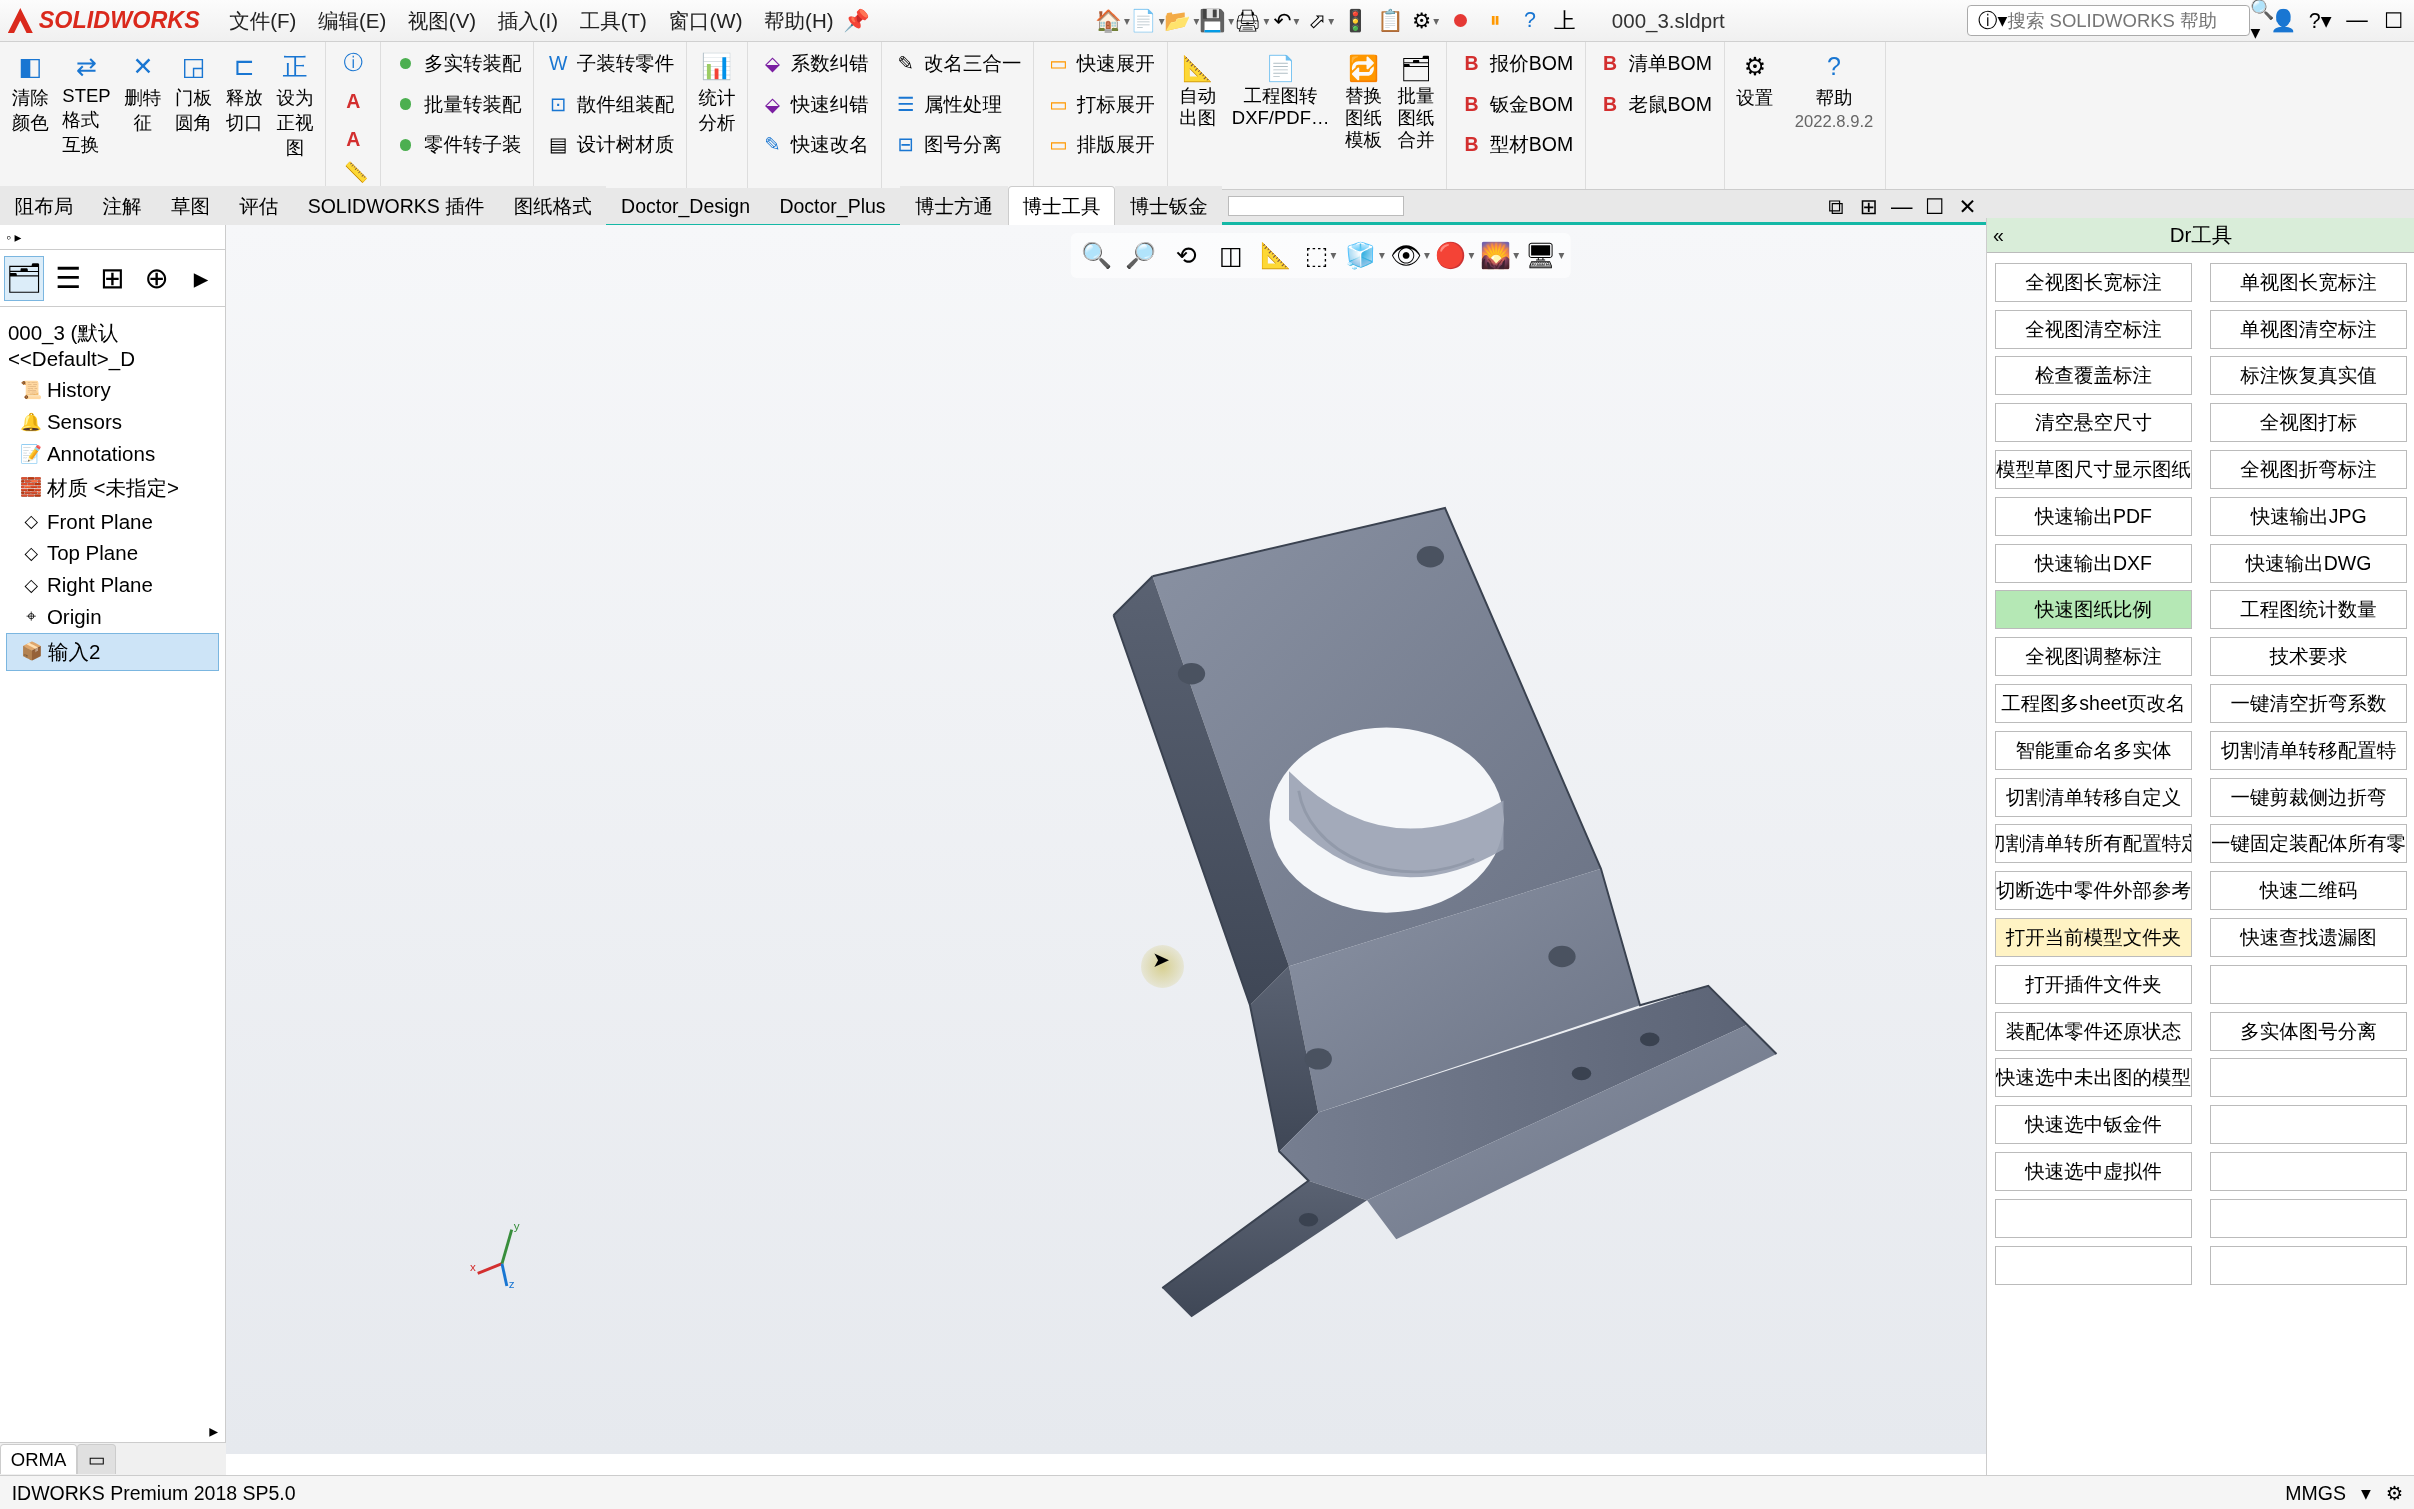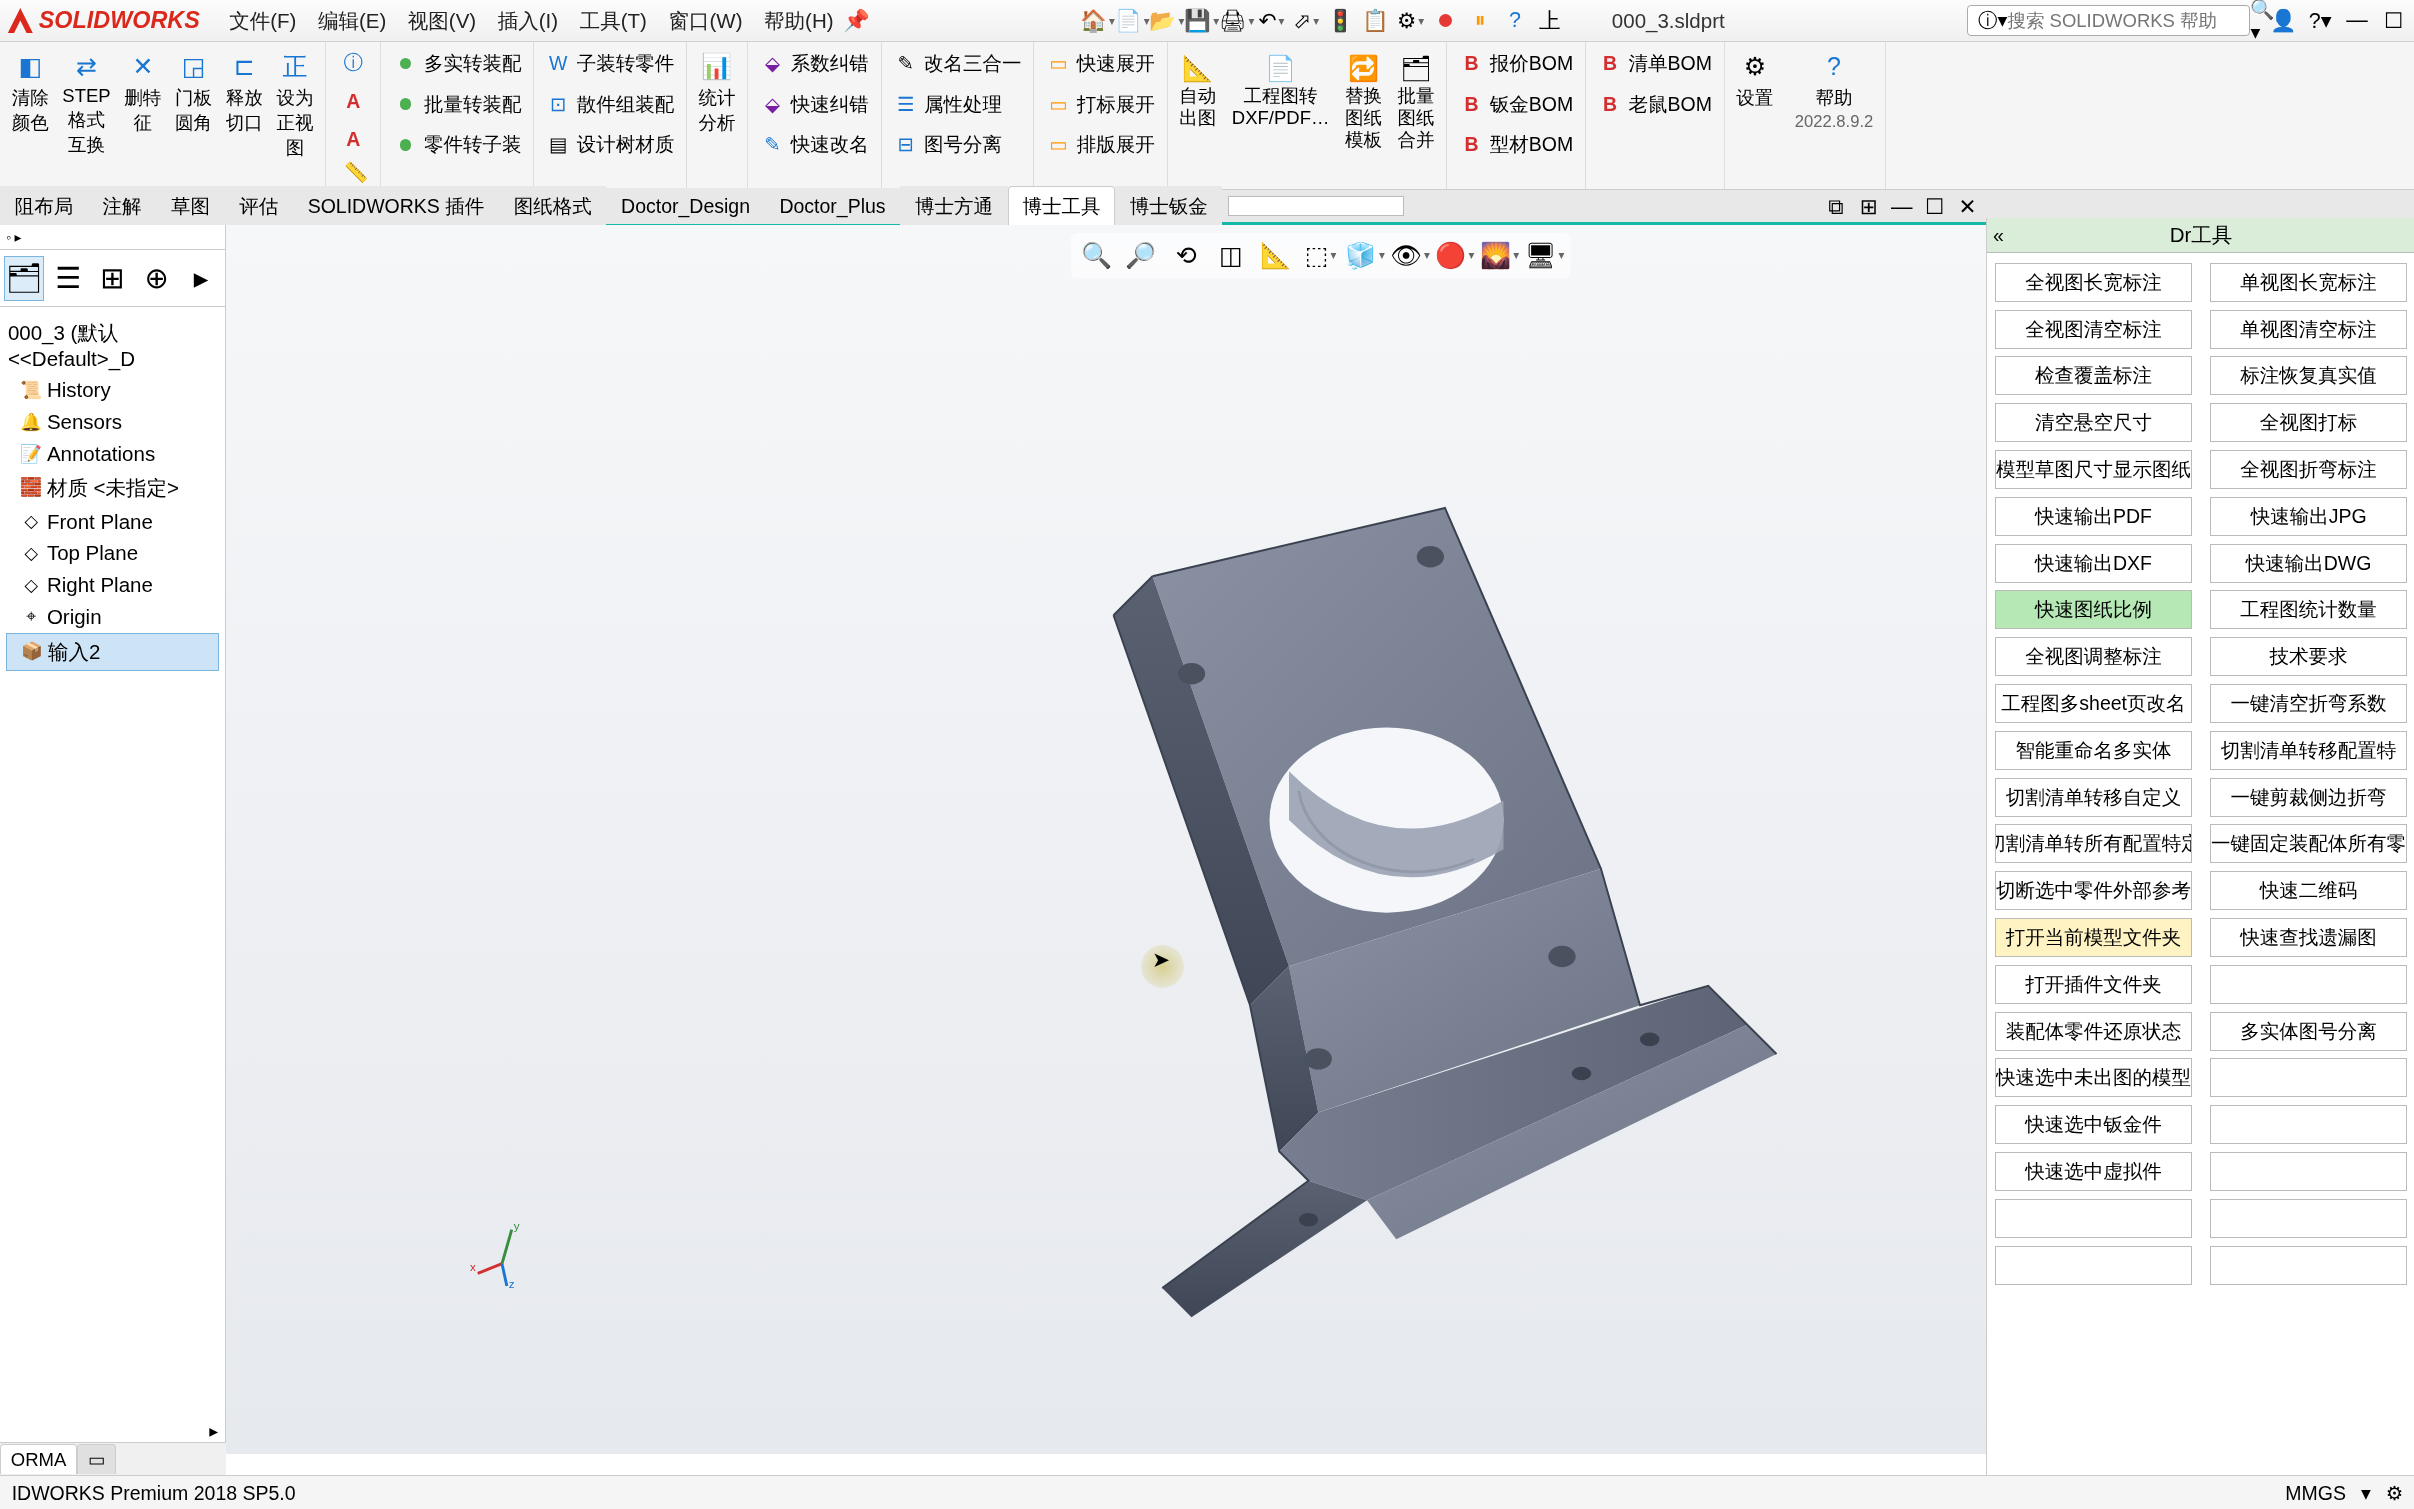--- a/index.html
+++ b/index.html
@@ -7,21 +7,21 @@
 
 
 .titlebar { height:42px; background:linear-gradient(#fcfcfc,#f0f0f0); border-bottom:1px solid #d0d0d0; display:flex; align-items:center; padding:0 7.8px; }
 .logo { color:#da291c; font-weight:bold; font-size:23.4px; font-style:italic; display:flex; align-items:center; gap:5.9px; margin-right:19.5px; }
 .logo-icon { width:25px; height:25px; background:#da291c; clip-path:polygon(0 100%,50% 0,100% 100%,75% 100%,50% 50%,25% 100%); }
 .menu { display:flex; gap:2px; }
 .menu-item { padding:3.9px 9.8px; font-size:20.5px; color:#222; cursor:pointer; }
 .title-center { flex:1; display:flex; align-items:center; justify-content:center; gap:19.5px; }
 .title-icons { display:flex; align-items:center; gap:7.8px; }
 .tb-icon { width:27px; height:27px; display:flex; align-items:center; justify-content:center; font-size:21.5px; cursor:pointer; border-radius:2.9px; }
-.filename { font-size:20.5px; color:#333; margin:0 29px;text-align:center; }
+.filename { font-size:20.5px; color:#333; margin:0 14px;text-align:center; }
 .search-box { display:flex; align-items:center; background:#fff; border:1px solid #aaa; border-radius:3.9px; padding:2px 9.8px; width:283px; height:31px; }
 .search-box input { border:none; outline:none; flex:1; font-size:18.5px; background:transparent; }
 .title-right { display:flex; align-items:center; gap:9.8px; margin-left:19.5px; }
 
 
 .ribbon { height:148px; background:#f5f5f5; border-bottom:1px solid #ccc; display:flex; }
 .ribbon-group { display:flex; flex-direction:column; padding:5.9px 7.8px; border-right:1px solid #ddd; align-items:center; justify-content:flex-start; gap:3.9px; }
 .ribbon-big { display:flex; flex-direction:column; align-items:center; gap:2px; font-size:18.5px; cursor:pointer; padding:2px 3.9px; }
 .rb-icon { width:33px; height:33px; display:flex; align-items:center; justify-content:center; font-size:25px; }
 .ribbon-rows { display:flex; flex-direction:column; gap:9.8px; }
@@ -146,21 +146,21 @@
 <div class="ribbon">
   <div class="ribbon-group">
     <div style="display:flex;gap:5.9px">
       <div class="ribbon-big">
           <div class="rb-icon" style="color:#1976d2">◧</div>
           <span style="white-space:pre-line;text-align:center">清除
 颜色</span>
         </div>
       <div class="ribbon-big">
           <div class="rb-icon" style="color:#1976d2">⇄</div>
-          <span style="white-space:pre-line;text-align:center">STEP
+          <span style="white-space:pre-line;">STEP
 格式
 互换</span>
         </div>
       <div class="ribbon-big">
           <div class="rb-icon" style="color:#1976d2">✕</div>
           <span style="white-space:pre-line;text-align:center">删特
 征</span>
         </div>
       <div class="ribbon-big">
           <div class="rb-icon" style="color:#1976d2">◲</div>

